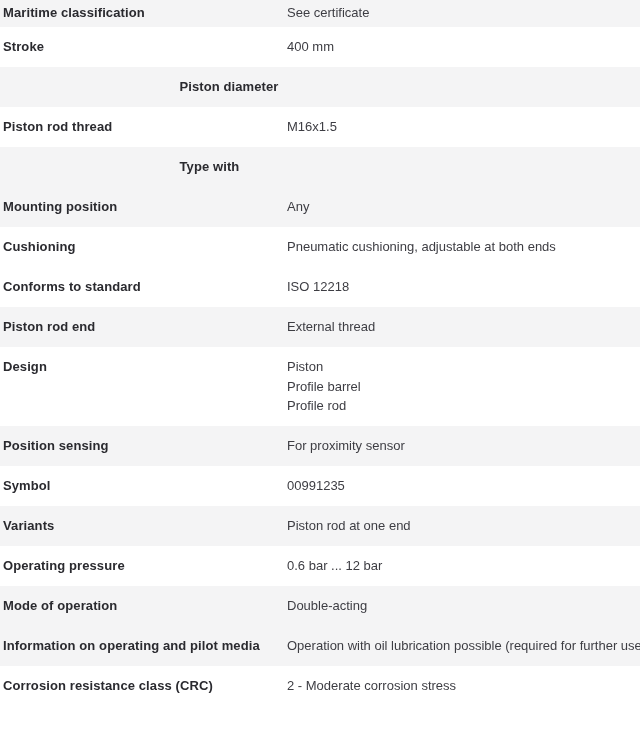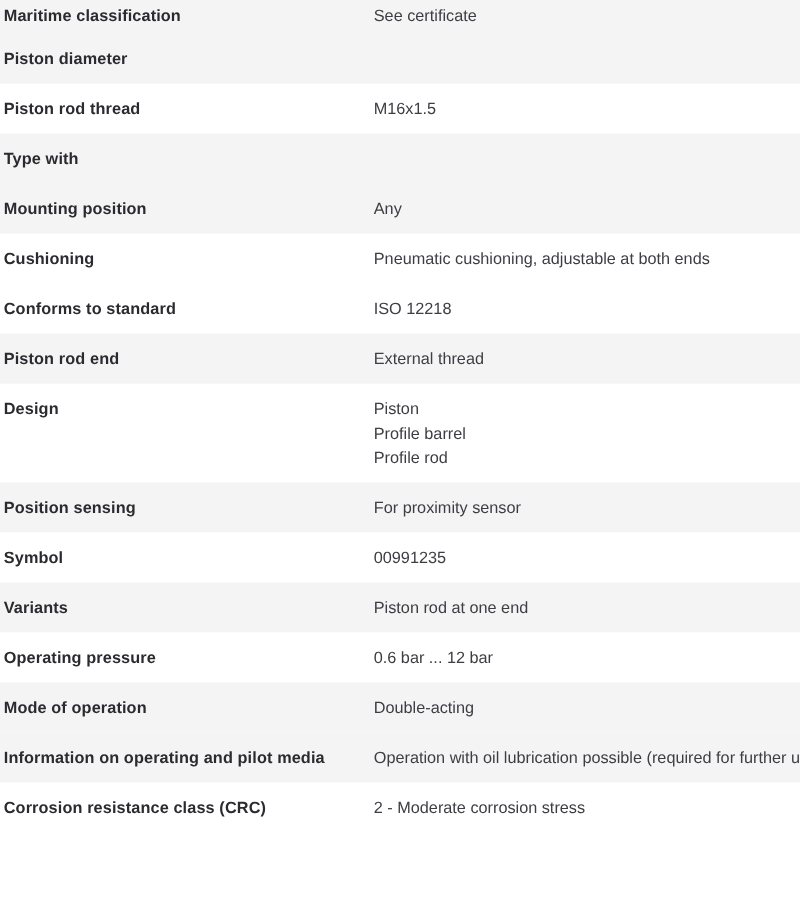--- a/index.html
+++ b/index.html
@@ -20,20 +20,21 @@
   .spec-table {
     width: 640px;
   }
   .spec-row {
     display: flex;
     align-items: flex-start;
     box-sizing: border-box;
     min-height: 40px;
     padding: 10px 0;
     background: var(--row-bg);
+    justify-content: center;
   }
   .spec-row.shaded {
     background: var(--shaded-bg);
   }
   
   .spec-row:first-child {
     min-height: 27px;
     padding-top: 3px;
     padding-bottom: 4px;
   }
@@ -52,34 +53,39 @@
     flex: 1 1 auto;
     min-width: 0;
     font-size: 13px;
     font-weight: normal;
     line-height: 19.5px;
     color: var(--value-color);
     overflow: hidden;
   }
   .spec-value-line {
     white-space: nowrap;
-    margin-left: 12px;
   }
 </style>
 </head>
 <body style="--shaded-bg: #f4f4f5; --row-bg: #ffffff; --label-color: #2a2a2f; --value-color: #3d3d43;">
 
 <div class="spec-table" id="spec-table">
   <div class="spec-row shaded">
     <div class="spec-label">Maritime classification</div>
     <div class="spec-value">
         <div class="spec-value-line">See certificate</div>
       </div>
   </div>
 
+  <div class="spec-row">
+    <div class="spec-label">Stroke</div>
+    <div class="spec-value">
+        <div class="spec-value-line">400 mm</div>
+      </div>
+  </div>
 
   <div class="spec-row shaded">
     <div class="spec-label">Piston diameter</div>
   </div>
 
   <div class="spec-row">
     <div class="spec-label">Piston rod thread</div>
     <div class="spec-value">
         <div class="spec-value-line">M16x1.5</div>
       </div>

